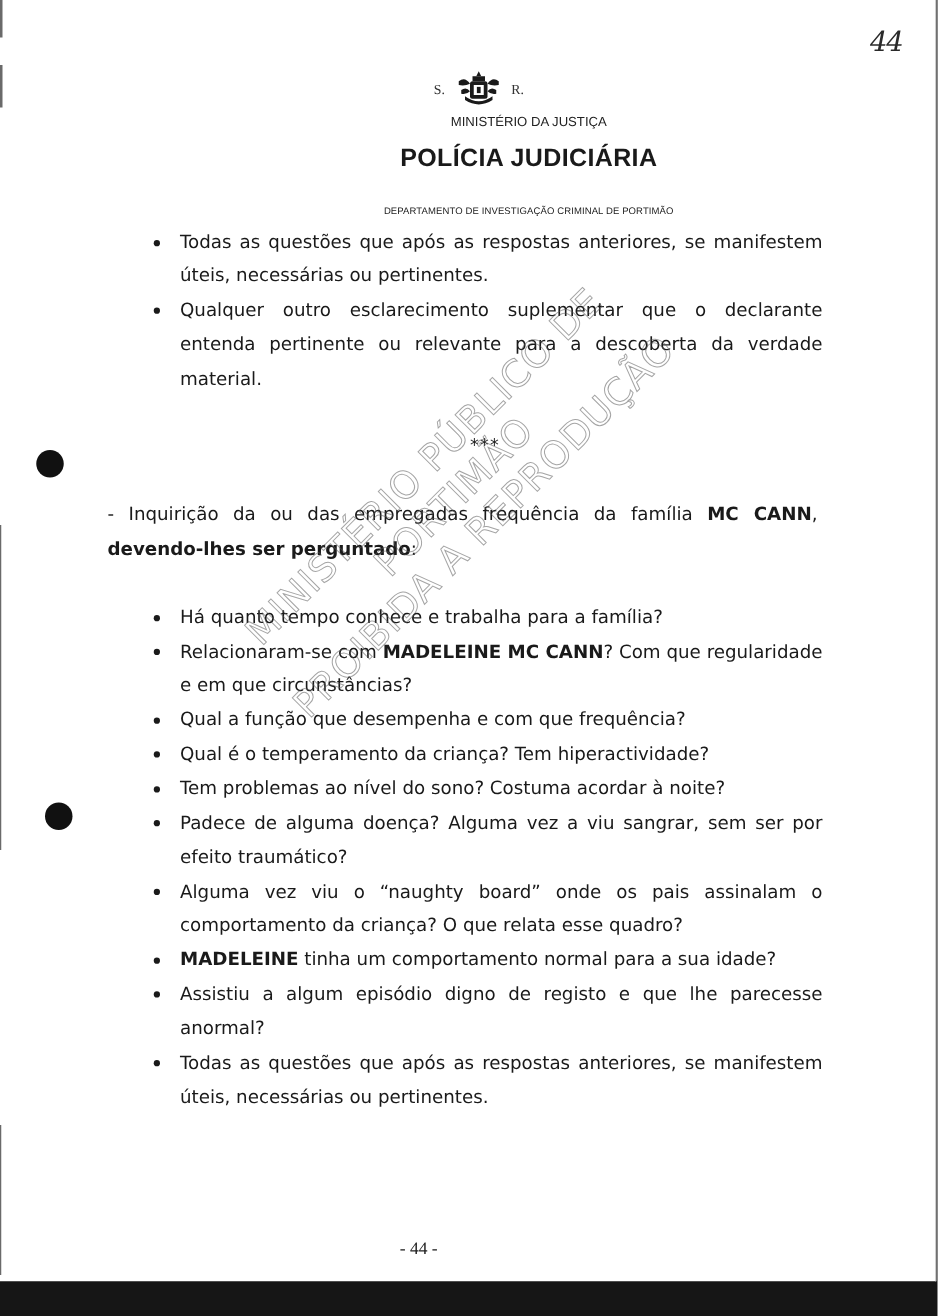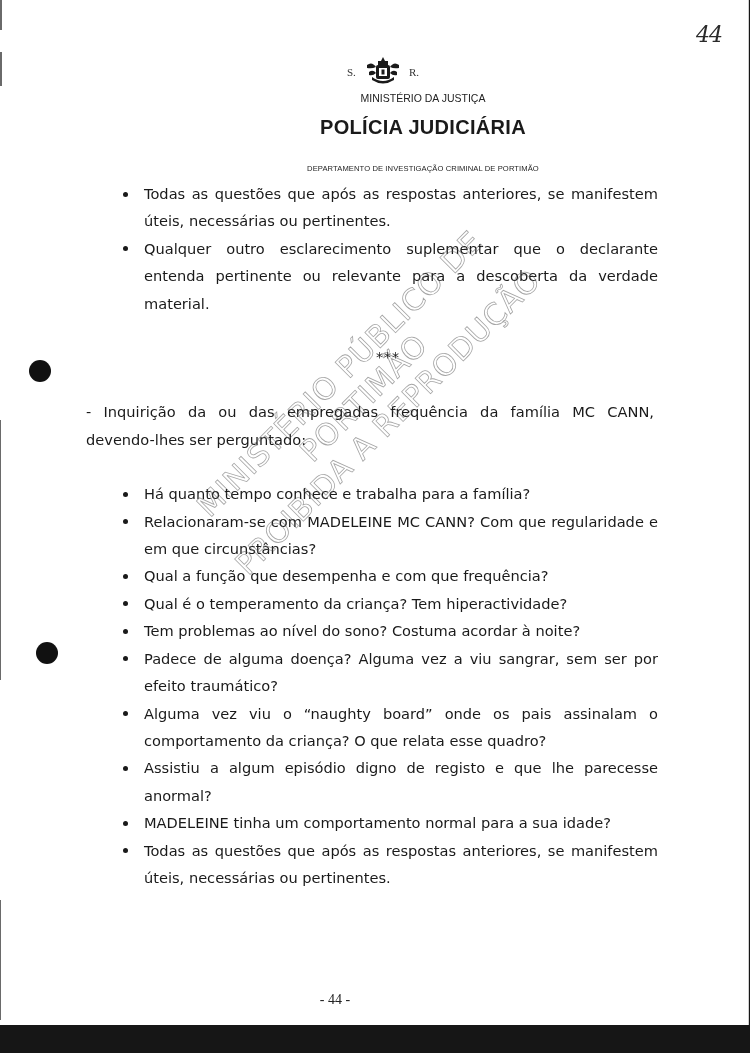--- a/index.html
+++ b/index.html
@@ -38,21 +38,21 @@
 
   .content { position: absolute; left: 110px; top: 176px; width: 552px; font-size: 14.6px; line-height: 27.4px; }
   ul.blist { list-style: none; margin: 4px; padding: 0; }
   ul.blist li { position: relative; padding-left: 30px; text-align: justify; text-align-last: left; }
   ul.blist li::before {
     content: ""; position: absolute; left: 9px; top: 11.5px; width: 5px; height: 5px; border-radius: 50%; background: #1a1a1a;
   }
   .stars { text-align: center; margin-top: 27px; margin-bottom: 27px; font-size: 14px; letter-spacing: 1px; padding-left: 4px; }
   .intro { text-align: justify; text-align-last: left; margin: 0 0 27px -24px; width: 568px; }
   .intro .line1 { display: block; text-align: justify; text-align-last: justify; }
-  b { font-weight: normal; }
+  b { font-weight: bold; }
   .page-number {
     position: absolute; top: 992px; left: 0; width: 670px; text-align: center;
     font-family: "Liberation Serif", serif; font-size: 14px; color: #222;
   }
   .watermark {
     position: absolute; left: 130px; top: 560px; width: 560px;
     transform: rotate(-45deg); transform-origin: left top;
     font-family: "DejaVu Sans", sans-serif; font-size: 30px; line-height: 34px;
     color: transparent; -webkit-text-stroke: 0.8px rgba(90,90,90,0.55);
     text-align: center; pointer-events: none; letter-spacing: 1px;
@@ -110,22 +110,22 @@
     </p>
 
     <ul class="blist">
       <li>Há quanto tempo conhece e trabalha para a família?</li>
       <li><span>Relacionaram-se com </span><b>MADELEINE MC CANN</b><span>? Com que regularidade e em que circunstâncias?</span></li>
       <li>Qual a função que desempenha e com que frequência?</li>
       <li>Qual é o temperamento da criança? Tem hiperactividade?</li>
       <li>Tem problemas ao nível do sono? Costuma acordar à noite?</li>
       <li>Padece de alguma doença? Alguma vez a viu sangrar, sem ser por efeito traumático?</li>
       <li>Alguma vez viu o “naughty board” onde os pais assinalam o comportamento da criança? O que relata esse quadro?</li>
+      <li><b>MADELEINE</b><span> tinha um comportamento normal para a sua idade?</span></li>
       <li>Assistiu a algum episódio digno de registo e que lhe parecesse anormal?</li>
-      <li><b>MADELEINE</b><span> tinha um comportamento normal para a sua idade?</span></li>
       <li>Todas as questões que após as respostas anteriores, se manifestem úteis, necessárias ou pertinentes.</li>
     </ul>
   </div>
 
   <div class="watermark">
     <div>MINISTÉRIO PÚBLICO DE PORTIMÃO</div>
     <div>PROIBIDA A REPRODUÇÃO</div>
   </div>
 
   <div class="page-number">- 44 -</div>

